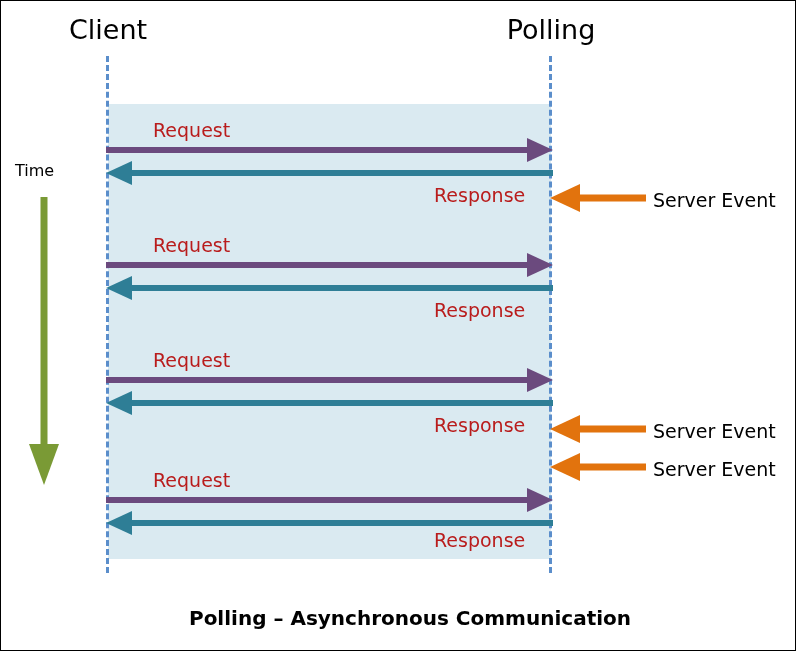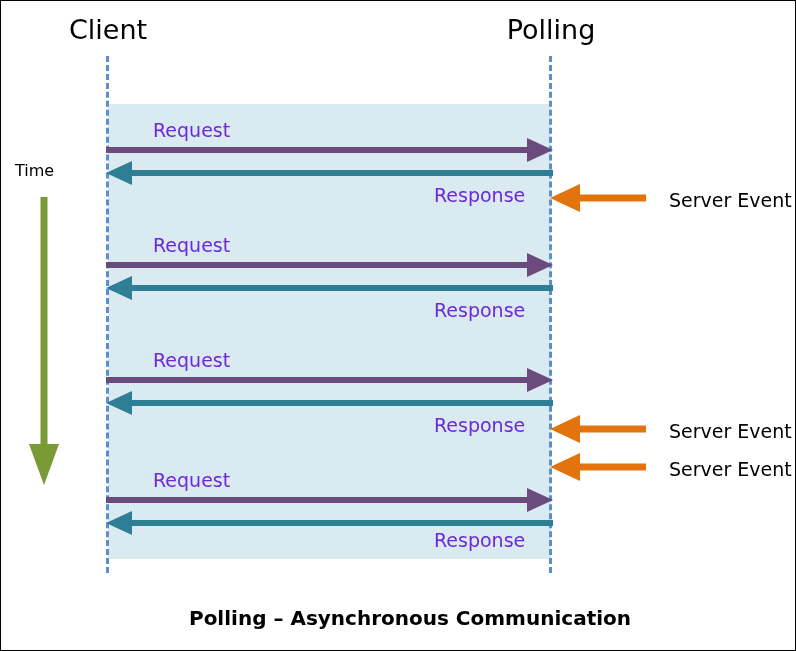--- a/index.html
+++ b/index.html
@@ -71,42 +71,41 @@
   }
 
   
   .msg-arrow {
     position: absolute;
     height: 26px;
   }
   .msg-label {
     position: absolute;
     font-size: 19px;
-    color: #6d28d9;
+    color: #b91c1c;
     white-space: nowrap;
     font-family: "DejaVu Sans", sans-serif;
   }
   .label-request { left: 152px; }
   .label-response { left: 433px; text-align: right; }
 
   
   .event-arrow {
     position: absolute;
     left: 549px;
     width: 96px;
     height: 30px;
   }
   .event-label {
     position: absolute;
     left: 652px;
     font-size: 19px;
     color: #000000;
     white-space: nowrap;
     font-family: "DejaVu Sans", sans-serif;
-    margin-left: 16px;
   }
 
   
   #caption {
     position: absolute;
     left: 0;
     right: 0;
     top: 605px;
     text-align: center;
     font-size: 20px;

